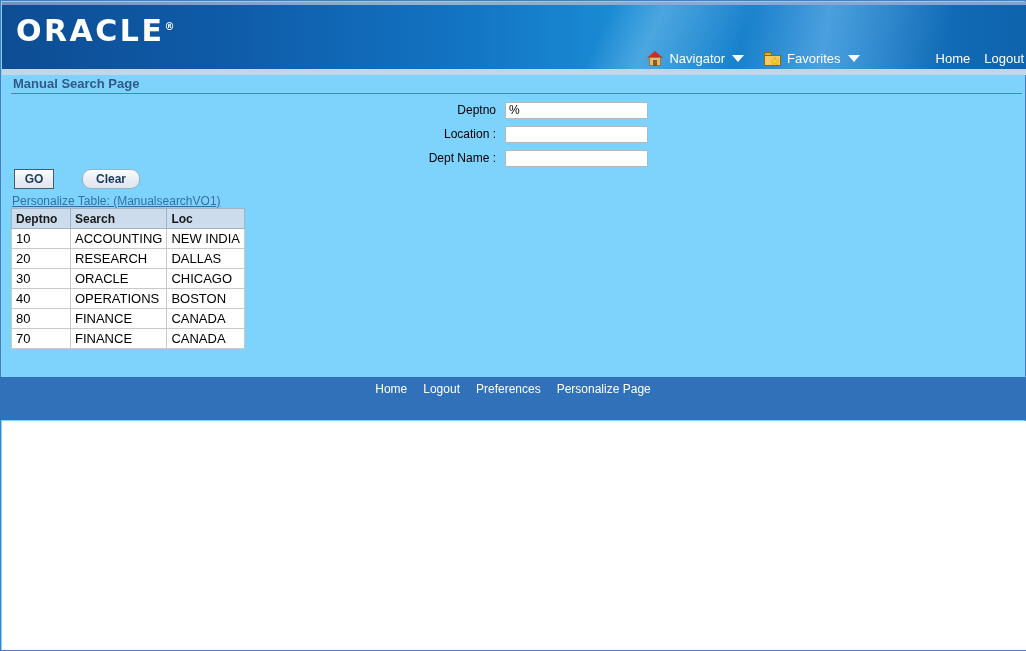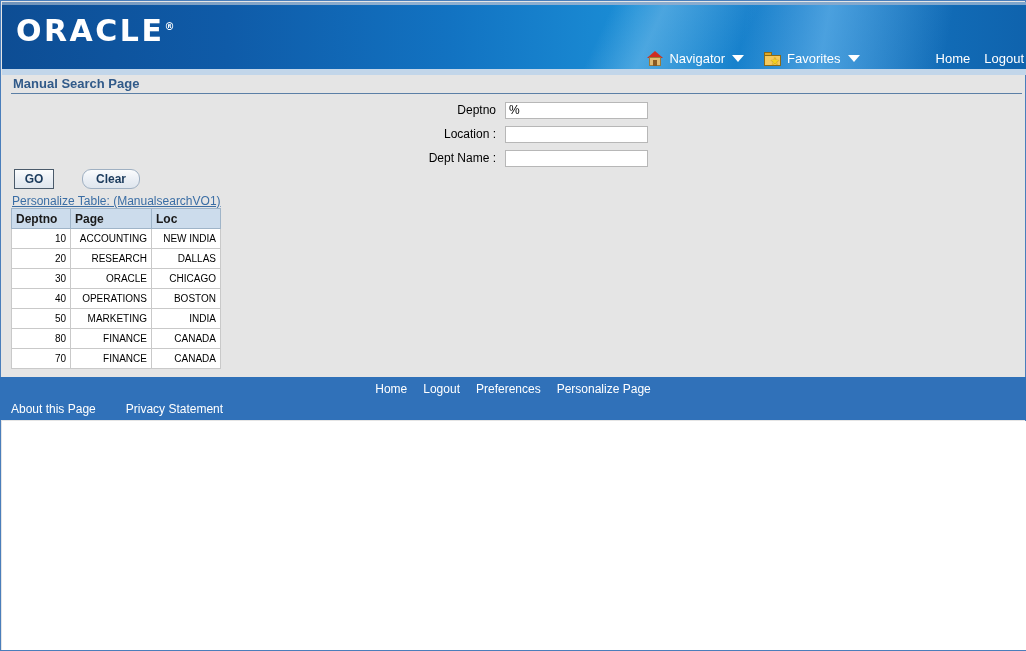--- a/index.html
+++ b/index.html
@@ -18,21 +18,21 @@
 
   
   .page-frame {
     position: absolute;
     left: 0;
     top: 0;
     width: 1026px;
     height: 651px;
     box-sizing: border-box;
     border: 1px solid #4a7ebb;
-    background: #e5e5e5;
+    background: #7dd3fc;
   }
 
   
   .brand-header {
     position: absolute;
     left: 1px;
     top: 1px;
     width: 1024px;
     height: 67px;
     background:
@@ -281,23 +281,23 @@
     font-size: 12px;
     font-weight: bold;
     color: #1a1a1a;
     text-align: left;
     padding: 2px 4px;
     white-space: nowrap;
     height: 15px;
   }
   .results-table td {
     border: 1px solid #c9c9c9;
-    font-size: 10px;
+    font-size: 13px;
     color: #000000;
-    text-align: right;
+    text-align: left;
     padding: 2px 4px;
     white-space: nowrap;
     height: 15px;
     background: #ffffff;
   }
   .results-table td.col-deptno { width: 50px; }
   .results-table td.col-dname  { width: 72px; }
   .results-table td.col-loc    { width: 60px; }
 
   
@@ -417,21 +417,21 @@
     <button class="oa-button primary">GO</button>
     <button class="oa-button secondary">Clear</button>
   </div>
 
   <a class="personalize-link">Personalize Table: (ManualsearchVO1)</a>
 
   <table class="results-table">
     <thead>
       <tr>
         <th>Deptno</th>
-        <th>Page</th>
+        <th>Search</th>
         <th>Loc</th>
       </tr>
     </thead>
     <tbody>
       <tr>
         <td class="col-deptno">10</td>
         <td class="col-dname">ACCOUNTING</td>
         <td class="col-loc">NEW INDIA</td>
       </tr>
       <tr>
@@ -441,25 +441,20 @@
       </tr>
       <tr>
         <td class="col-deptno">30</td>
         <td class="col-dname">ORACLE</td>
         <td class="col-loc">CHICAGO</td>
       </tr>
       <tr>
         <td class="col-deptno">40</td>
         <td class="col-dname">OPERATIONS</td>
         <td class="col-loc">BOSTON</td>
-      </tr>
-      <tr>
-        <td class="col-deptno">50</td>
-        <td class="col-dname">MARKETING</td>
-        <td class="col-loc">INDIA</td>
       </tr>
       <tr>
         <td class="col-deptno">80</td>
         <td class="col-dname">FINANCE</td>
         <td class="col-loc">CANADA</td>
       </tr>
       <tr>
         <td class="col-deptno">70</td>
         <td class="col-dname">FINANCE</td>
         <td class="col-loc">CANADA</td>
@@ -471,17 +466,13 @@
 
 </div>
 
 <div class="footer-band">
   <div class="footer-top">
     <span class="footer-link">Home</span>
     <span class="footer-link">Logout</span>
     <span class="footer-link">Preferences</span>
     <span class="footer-link">Personalize Page</span>
   </div>
-  <div class="footer-bottom">
-    <span class="footer-link">About this Page</span>
-    <span class="footer-link">Privacy Statement</span>
-  </div>
 </div>
 
 </body></html>

